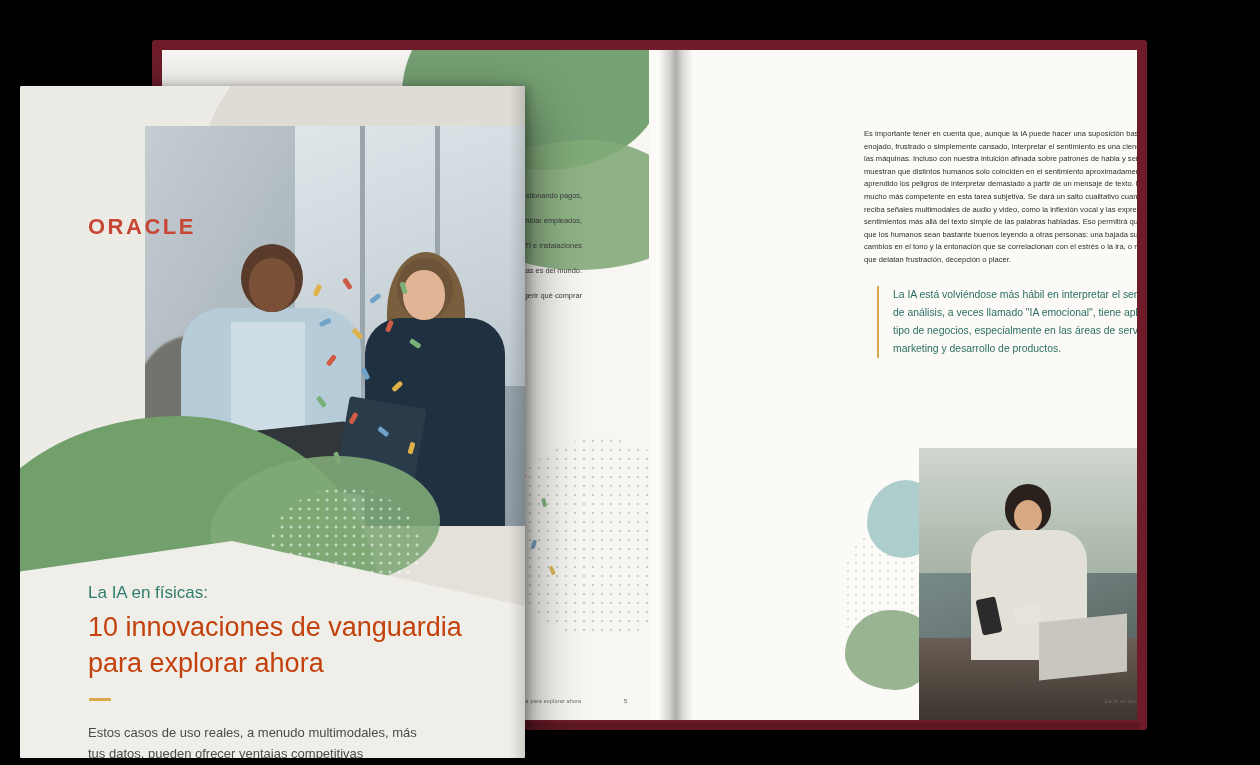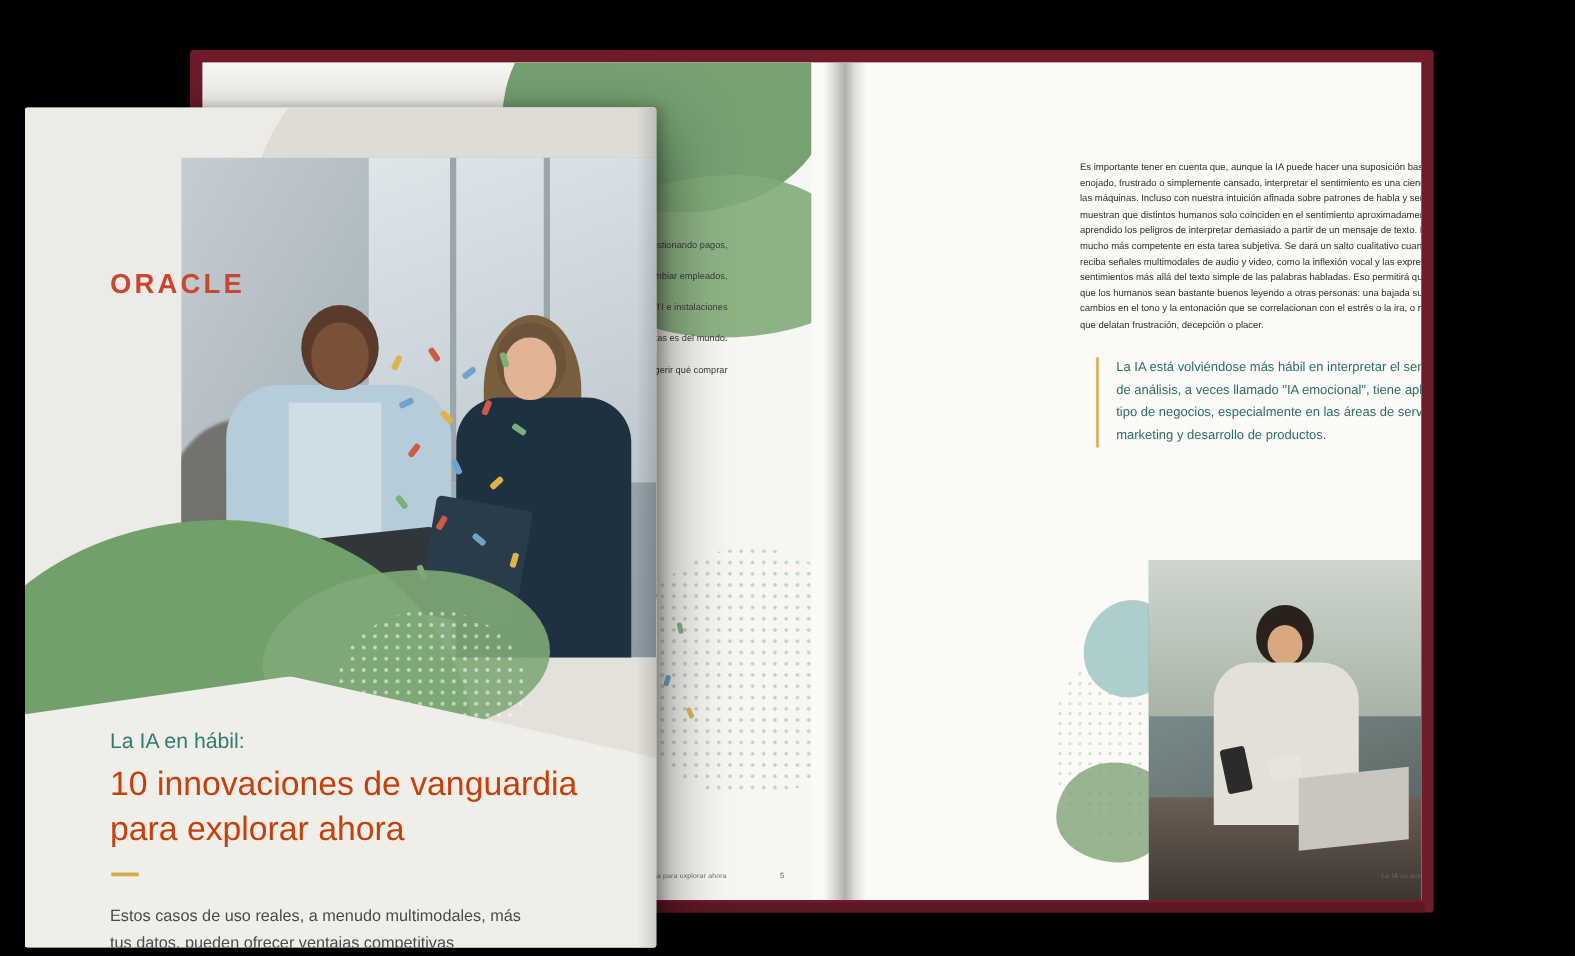--- a/index.html
+++ b/index.html
@@ -529,21 +529,21 @@
       </svg>
     </div>
 
     <div class="cover-green-wave"></div>
     <div class="cover-green-wave2"></div>
     <div class="cover-dots"></div>
     <div class="cover-white-panel2"></div>
 
     <div class="oracle-logo">ORACLE</div>
 
-    <div class="cover-eyebrow">La IA en hábil:</div>
+    <div class="cover-eyebrow">La IA en físicas:</div>
     <div class="cover-title">10 innovaciones de vanguardia para explorar ahora</div>
     <div class="cover-rule"></div>
     <div class="cover-sub">Estos casos de uso reales, a menudo multimodales, más tus datos, pueden ofrecer ventajas competitivas</div>
 
     <div class="cover-spine-shadow"></div>
   </div>
 
 </div>
 
 </body></html>

